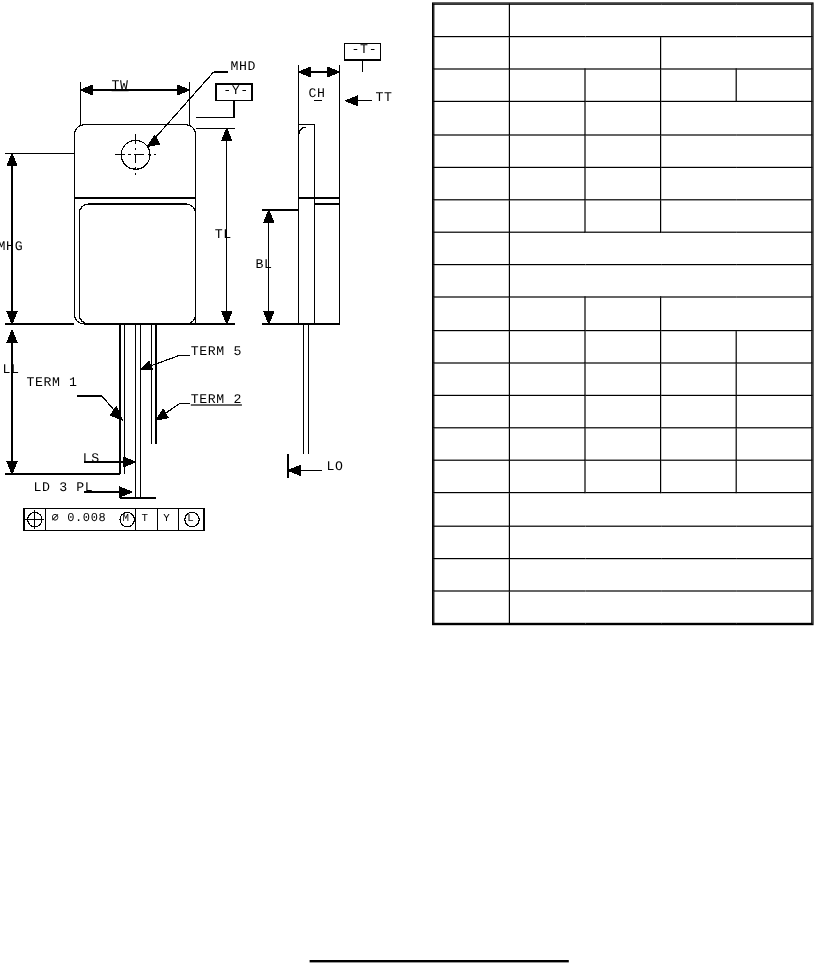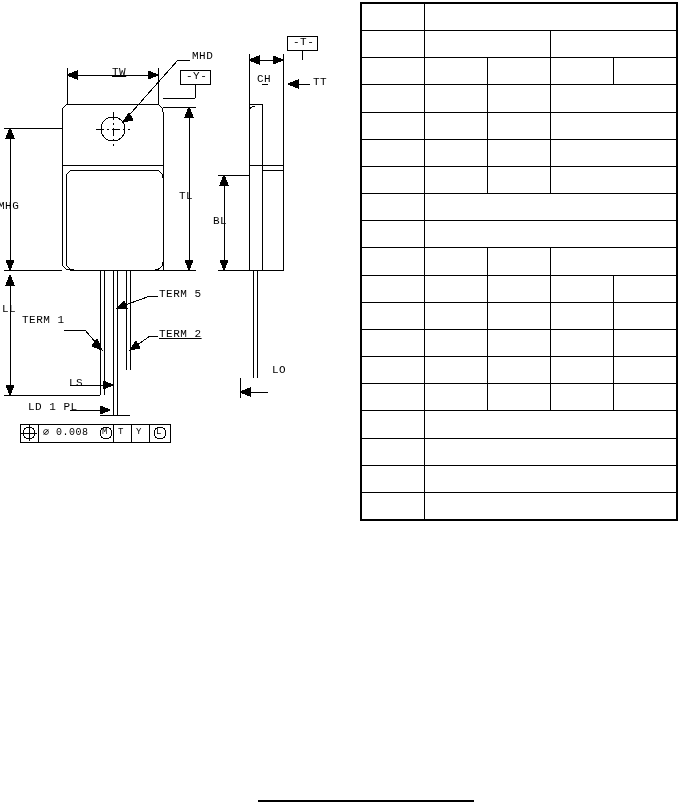--- a/index.html
+++ b/index.html
@@ -138,42 +138,42 @@
         <path d="M 224 270 L 220 260 L 228 260 Z" fill="#000"></path>
         <line x1="218" y1="175" x2="249" y2="175"></line>
         <line x1="218" y1="270" x2="249" y2="270"></line>
 
         <line x1="240" y1="392" x2="268" y2="392"></line>
         <path d="M 240 392 L 250 388 L 250 396 Z" fill="#000"></path>
         <line x1="240" y1="378" x2="240" y2="398"></line>
       </g>
     </svg>
 
-    <span class="lbl" style="left:112px;top:66px;text-decoration:underline;">TW</span>
+    <span class="lbl" style="left:93px;top:66px;text-decoration:underline;">TW</span>
     <span class="lbl" style="left:192px;top:50px;">MHD</span>
     <span class="lbl" style="left:186px;top:70px;">-Y-</span>
     <span class="lbl" style="left:-2px;top:200px;">MHG</span>
     <span class="lbl" style="left:179px;top:190px;">TL</span>
     <span class="lbl" style="left:2px;top:303px;">LL</span>
     <span class="lbl" style="left:22px;top:314px;">TERM 1</span>
     <span class="lbl" style="left:159px;top:328px;text-decoration:underline;">TERM 2</span>
     <span class="lbl" style="left:159px;top:288px;">TERM 5</span>
     <span class="lbl" style="left:69px;top:377px;">LS</span>
-    <span class="lbl" style="left:28px;top:401px;">LD 1 PL</span>
+    <span class="lbl" style="left:28px;top:401px;">LD 3 PL</span>
     <span class="lbl" style="left:43px;top:426px;font-size:10px;">⌀ 0.008</span>
     <span class="lbl" style="left:102px;top:427px;font-size:9px;">M</span>
     <span class="lbl" style="left:118px;top:427px;font-size:9px;">T</span>
     <span class="lbl" style="left:136px;top:427px;font-size:9px;">Y</span>
     <span class="lbl" style="left:156px;top:427px;font-size:9px;">L</span>
 
     <span class="lbl" style="left:257px;top:51px;margin-top:22px;">CH</span>
     <span class="lbl" style="left:293px;top:36px;">-T-</span>
     <span class="lbl" style="left:313px;top:76px;">TT</span>
     <span class="lbl" style="left:213px;top:215px;">BL</span>
-    <span class="lbl" style="left:272px;top:364px;">LO</span>
+    <span class="lbl" style="left:272px;top:384px;">LO</span>
   </div>
 
   <div id="spec-table">
     <table>
       <colgroup>
         <col style="width:20%">
           <col style="width:20%">
           <col style="width:20%">
           <col style="width:20%">
           <col style="width:20%">

